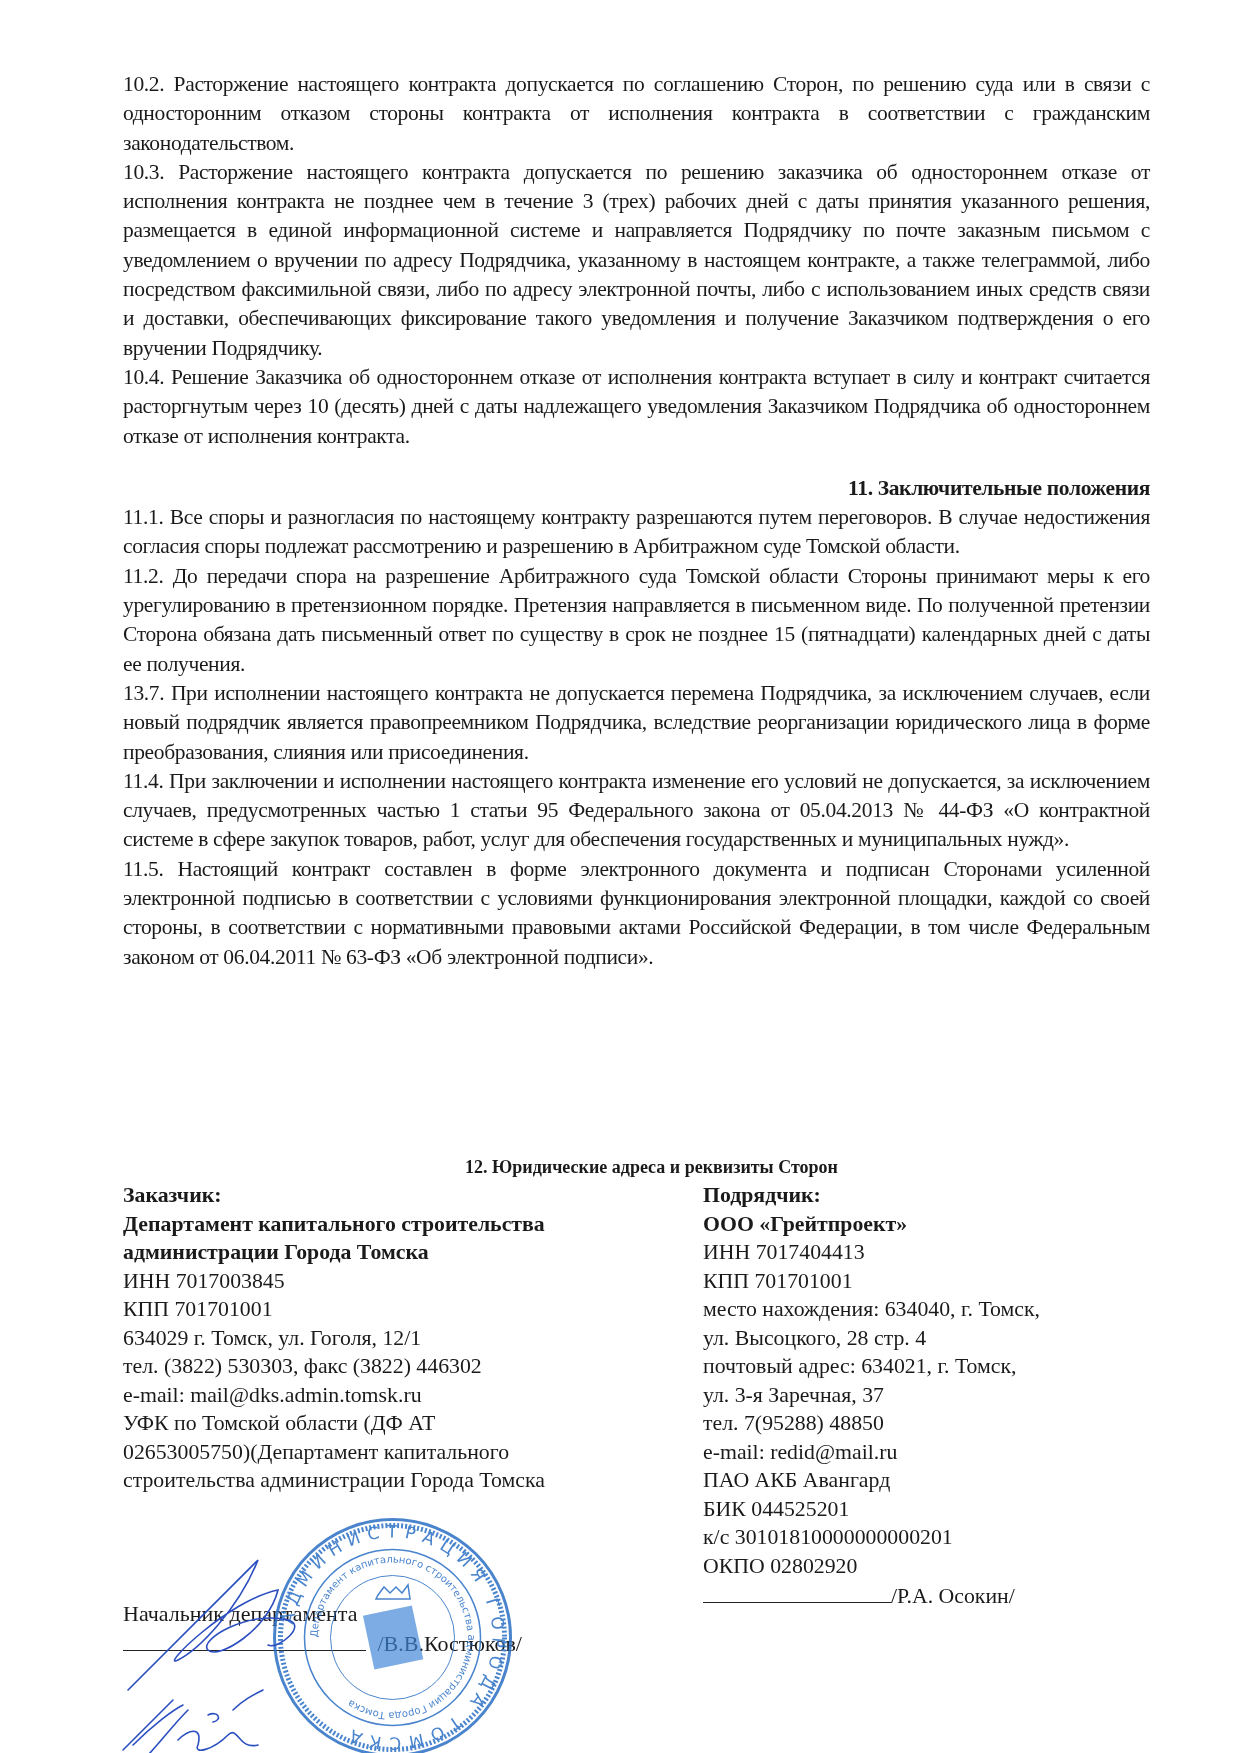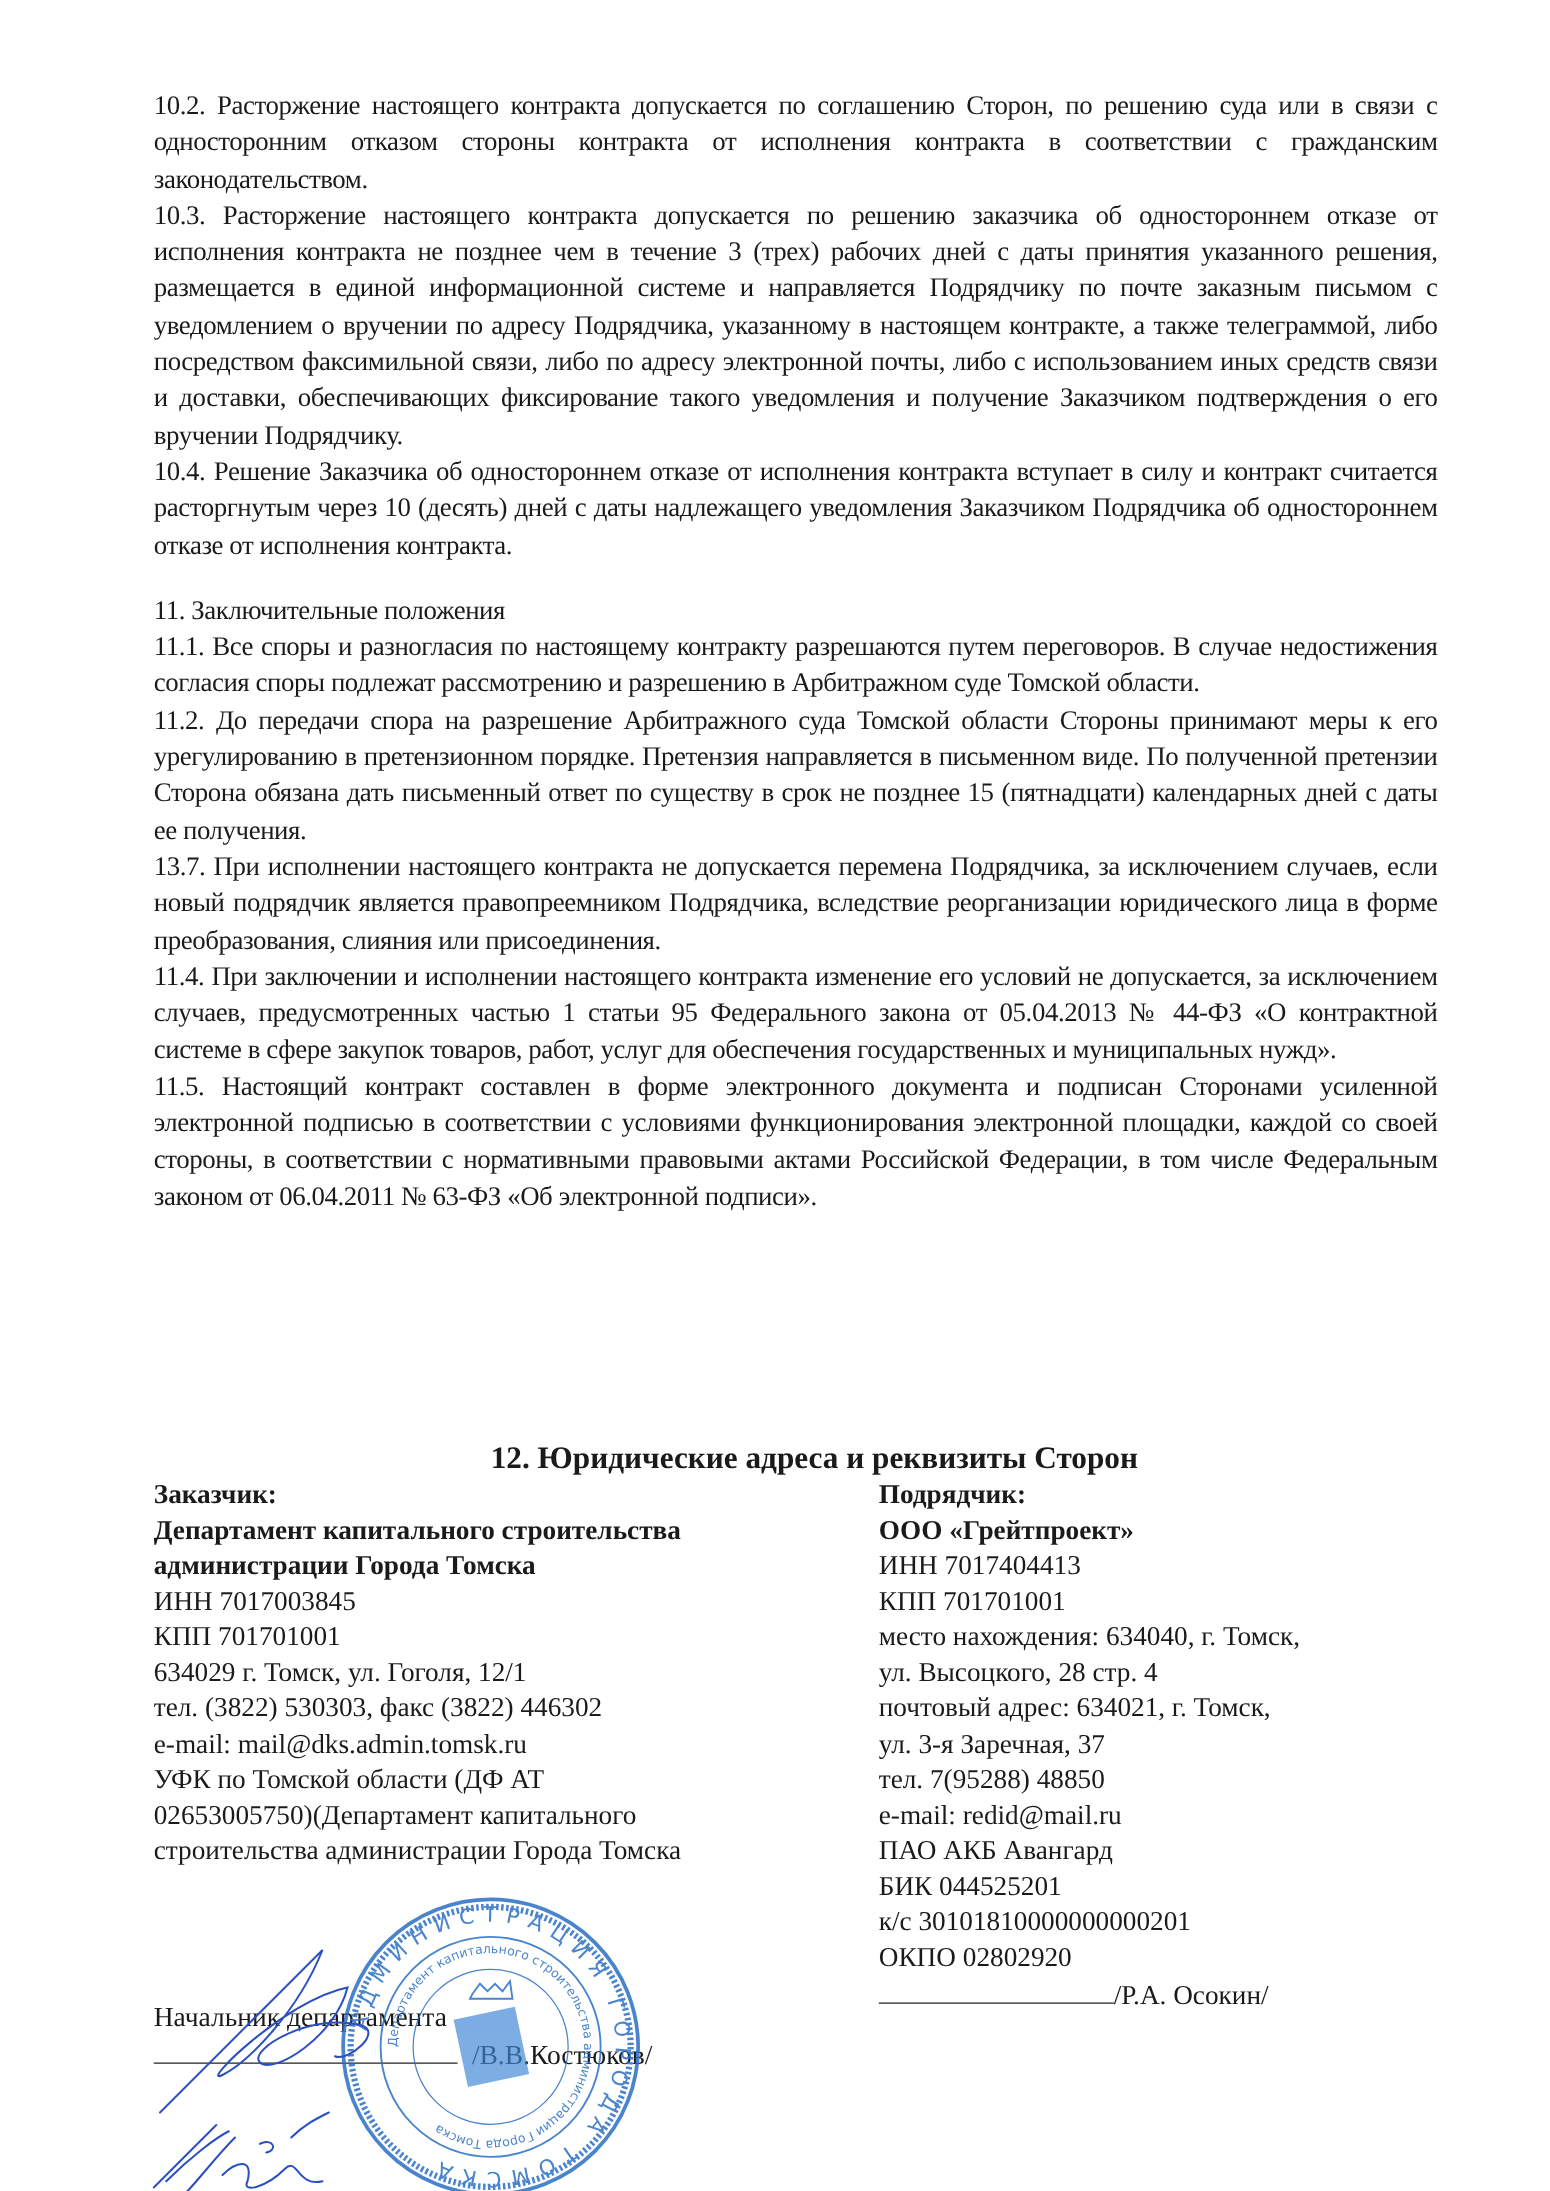--- a/index.html
+++ b/index.html
@@ -5,28 +5,28 @@
   html, body { margin: 0; padding: 0; background: #ffffff; }
   body { width: 1240px; height: 1753px; position: relative; overflow: hidden; color: #1a1a1a; }
   .page { position: absolute; left: 0; top: 0; width: 1240px; height: 1753px; margin-top: 20px; }
   .body-text {
     position: absolute; left: 123px; top: 50px; width: 1027px;
     font-family: "Liberation Serif", serif; font-size: 21.5px; line-height: 29.3px;
     text-align: justify; letter-spacing: -0.35px;
   }
   .body-text p { margin: 0; }
   .section-heading {
-    text-align: left; font-weight: normal; margin: 0; padding-top: 16px;
+    text-align: right; font-weight: bold; margin: 0; padding-top: 16px;
     font-family: "Liberation Serif", serif;
   }
   .parties {
     position: absolute; left: 123px; top: 1133px; width: 1027px;
     font-family: "Liberation Serif", serif; font-size: 21.8px; line-height: 28.5px;
   }
-  .parties .heading { text-align: center; font-weight: bold; font-size: 25px; padding-left: 30px; }
+  .parties .heading { text-align: center; font-weight: bold; font-size: 18px; padding-left: 30px; }
   .col { position: absolute; top: 28px; }
   .col.left { left: 0; width: 500px; }
   .col.right { left: 580px; width: 440px; }
   .col div { white-space: nowrap; }
   .bold { font-weight: bold; }
   .sign-line { display: inline-block; border-bottom: 1.5px solid #222; height: 22px; vertical-align: baseline; }
   .stamp { position: absolute; left: 270px; top: 1495px; width: 245px; height: 245px; opacity: 0.85; }
   .signature { position: absolute; left: 118px; top: 1530px; width: 230px; height: 215px; }
   .sig-block { position: absolute; font-family: "Liberation Serif", serif; font-size: 22px; }
 </style>

